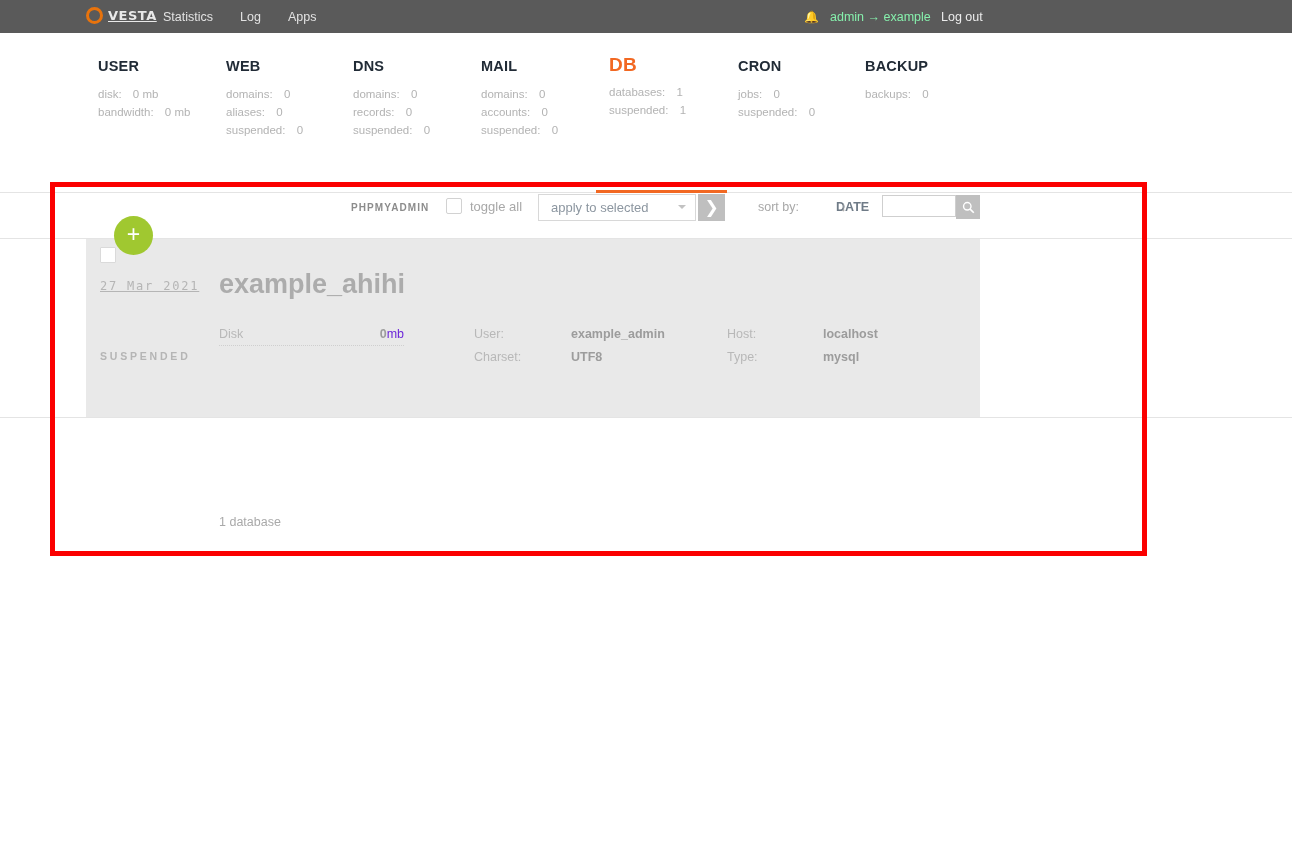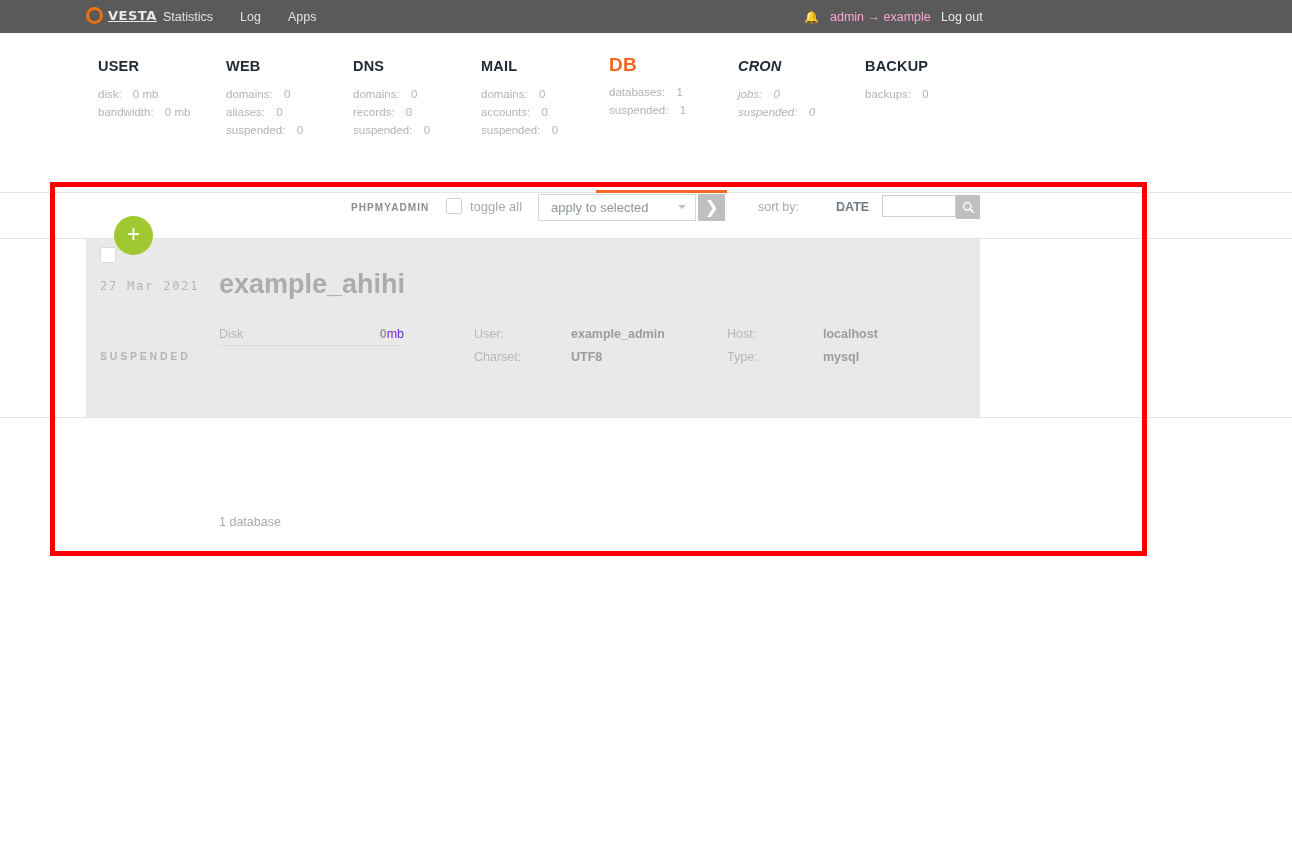--- a/index.html
+++ b/index.html
@@ -40,21 +40,21 @@
   #nav-statistics { left: 163px; }
   #nav-log { left: 240px; }
   #nav-apps { left: 288px; }
 
   #bell-icon {
     position: absolute; left: 804px; top: 10px;
     color: #9a9a9a; font-size: 12px;
   }
   #user-switch {
     position: absolute; left: 830px; top: 10px;
-    color: #f9a8d4; font-size: 12.5px;
+    color: #86efac; font-size: 12.5px;
   }
   #logout-link {
     position: absolute; left: 941px; top: 10px;
     color: #ececec; font-size: 12.5px; text-decoration: none;
   }
 
   
   #stats {
     position: absolute; left: 8px; top: 33px;
     width: 1292px; height: 122px;
@@ -68,21 +68,21 @@
   .stat-title.active { color: #f26822; font-size: 19px; margin-top: -4px; margin-bottom: 10px; }
   .stat-row { font-size: 11.5px; color: #b3b3b3; margin-bottom: 6px; white-space: nowrap; }
   .stat-row .k { display: inline-block; }
   .stat-row .v { display: inline-block; margin-left: 8px; color: #b3b3b3; }
 
   #col-user   { left: 90px;  }
   #col-web    { left: 218px; }
   #col-dns    { left: 345px; }
   #col-mail   { left: 473px; }
   #col-db     { left: 601px; }
-  #col-cron   { left: 730px; font-style: italic; }
+  #col-cron   { left: 730px; }
   #col-backup { left: 857px; }
 
   
   .hline {
     position: absolute; background: #e4e4e4; height: 1px; left: 0; width: 1292px;
   }
   #line-top   { top: 192px; }
   #line-mid   { top: 238px; }
   #line-bot   { top: 417px; }
 
@@ -182,20 +182,21 @@
   #row-checkbox {
     position: absolute; left: 14px; top: 8px;
     width: 16px; height: 16px; background: #fff;
     border: 1px solid #dadada; border-radius: 1px;
   }
   #row-date {
     position: absolute; left: 14px; top: 40px;
     font-size: 12px; color: #b5b5b5;
     letter-spacing: 1.8px;
     font-family: "DejaVu Sans Mono", monospace;
+    text-decoration: underline;
   }
   #row-status {
     position: absolute; left: 14px; top: 111px;
     font-size: 10.5px; color: #b5b5b5;
     letter-spacing: 2.8px; font-weight: bold;
   }
   #db-name {
     position: absolute; left: 133px; top: 30px;
     font-size: 27px; color: #acacac; font-weight: bold;
   }

